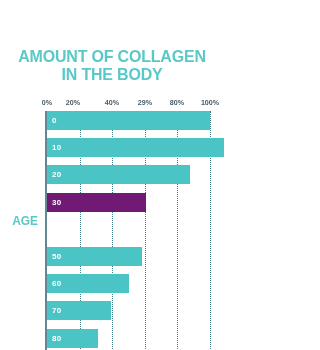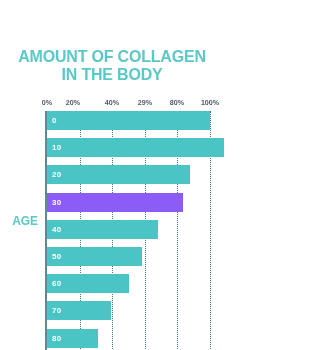--- a/index.html
+++ b/index.html
@@ -181,27 +181,22 @@
           <div class="bar" style="width: 177px; background: rgb(74, 196, 196);">
             <span class="bar-label" style="color: rgb(255, 255, 255);">10</span>
           </div>
         </div>
         <div class="bar-row" style="top: 54.4px;">
           <div class="bar" style="width: 143.44px; background: rgb(74, 196, 196);">
             <span class="bar-label" style="color: rgb(255, 255, 255);">20</span>
           </div>
         </div>
         <div class="bar-row" style="top: 81.6px;">
-          <div class="bar" style="width: 136px; background: #8b5cf6;">
+          <div class="bar" style="width: 99px; background: #701a75;">
             <span class="bar-label" style="color: rgb(255, 255, 255);">30</span>
-          </div>
-        </div>
-        <div class="bar-row" style="top: 108.8px;">
-          <div class="bar" style="width: 110.84px; background: rgb(74, 196, 196);">
-            <span class="bar-label" style="color: rgb(255, 255, 255);">40</span>
           </div>
         </div>
         <div class="bar-row" style="top: 136px;">
           <div class="bar" style="width: 94.54px; background: rgb(74, 196, 196);">
             <span class="bar-label" style="color: rgb(255, 255, 255);">50</span>
           </div>
         </div>
         <div class="bar-row" style="top: 163.2px;">
           <div class="bar" style="width: 81.5px; background: rgb(74, 196, 196);">
             <span class="bar-label" style="color: rgb(255, 255, 255);">60</span>

